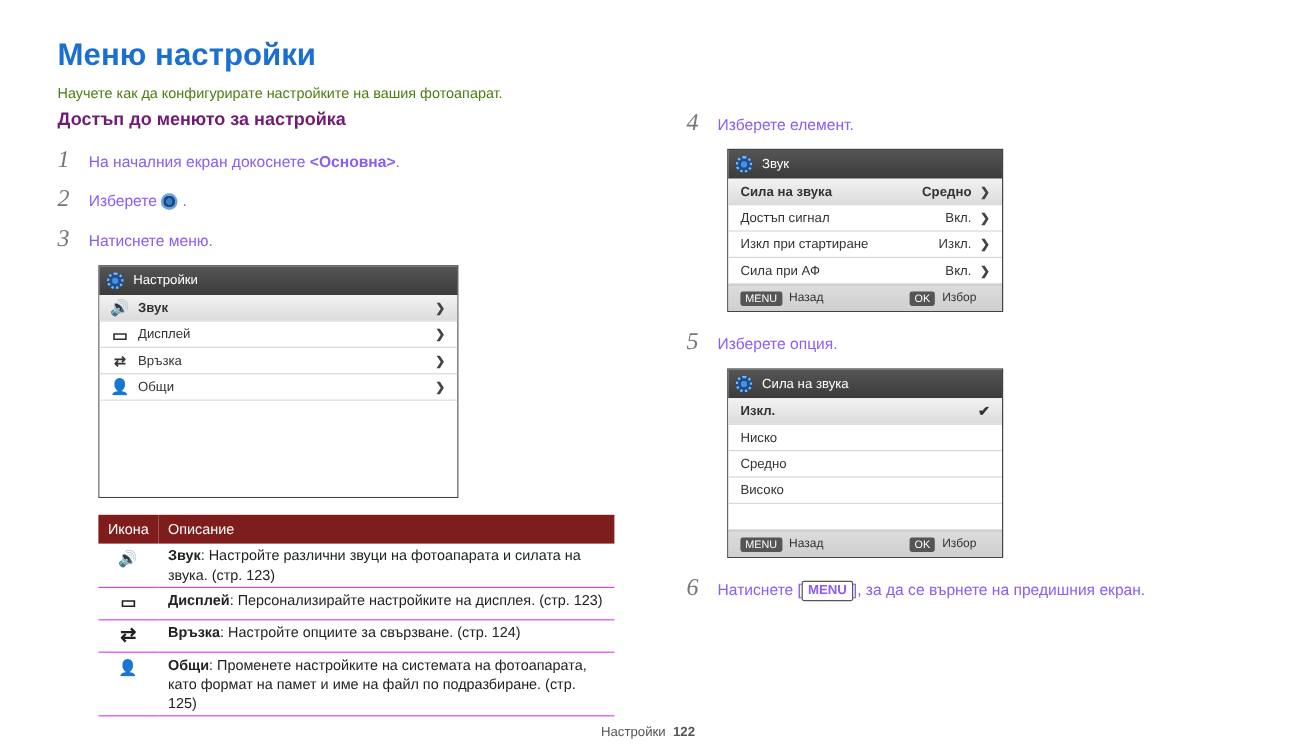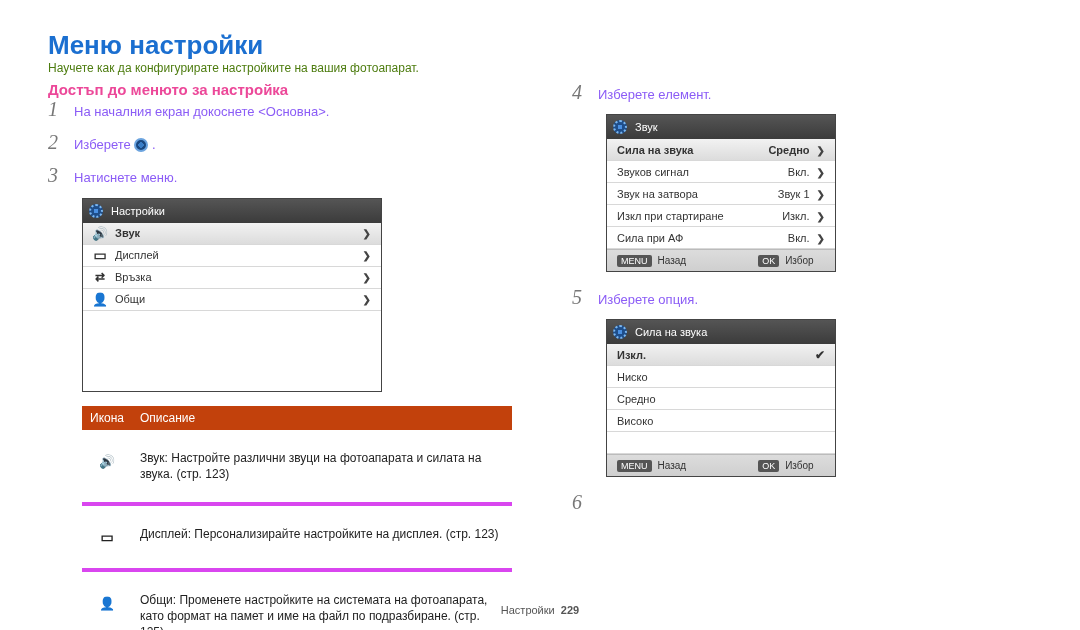--- a/index.html
+++ b/index.html
@@ -1,47 +1,47 @@
 <!DOCTYPE html>
 <html><head>
 <meta charset="utf-8">
 <style>
   * { box-sizing: border-box; margin: 0; padding: 0; }
   body { font-family: Arial, "Helvetica Neue", sans-serif; font-size: 13px; color: #222; background: #fff; width: 1080px; height: 630px; position: relative; }
   .page { padding: 30px 48px 0 48px; }
-  .title { color: #1b6fd0; font-size: 26px; font-weight: 700; }
+  .title { color: #1b6fd0; font-size: 26px; font-weight: 700; margin-bottom: 10px; }
   .subtitle-line { font-size: 12px; color: #4d7c0f; margin-bottom: 6px; }
   .columns { display: flex; gap: 60px; }
   .col { flex: 1; }
-  .section-h2 { color: #ec4899; font-size: 15px; font-weight: 700; }
+  .section-h2 { color: #701a75; font-size: 15px; font-weight: 700; margin-bottom: 14px; }
   .step { display: flex; gap: 10px; align-items: baseline; margin-bottom: 10px; font-size: 13px; }
   .stepnum { color: #777; font-size: 20px; font-style: italic; font-family: Georgia, serif; width: 16px; }
   .step-text { color: #8b5cf6; line-height: 1.4; }
-  .bold { font-weight: 400; }
+  .bold { font-weight: 700; }
 
   
   .ui-box { border: 1px solid #444; margin: 4px 0 14px 34px; position: relative; }
   .ui-header { display: flex; align-items: center; height: 24px; padding-left: 6px; background: linear-gradient(#555, #3b3b3b); color: #fff; font-size: 11px; }
   .gear { width: 14px; height: 14px; border: 2px dotted #7ab8f3; border-radius: 50%; margin-right: 8px; display: inline-block; background: radial-gradient(circle, #4a90e2 35%, #1f4e8a 36%); }
   .ui-rows { background: #fff; }
   .ui-row { display:flex; align-items:center; height:22px; border-bottom:1px solid #d8d8d8; padding:0 10px; font-size:11px; color:#333; justify-content:space-between; }
   .ui-row .left { display:flex; align-items:center; gap:8px; }
   .sel { background: linear-gradient(#f2f2f2,#dcdcdc); font-weight:700; }
   .arrow-bullet { font-size:10px; color:#444; font-weight:700; }
   .ui-blank { height: 80px; background:#fff; }
   .mini-icon { width:14px; display:inline-flex; justify-content:center; font-size:12px; }
 
   .ui-footer { height: 22px; background: linear-gradient(#dcdcdc,#cfcfcf); display:flex; align-items:center; gap:6px; font-size:10px; padding:0 10px; color:#333; border-top:1px solid #bbb;}
   .ui-tag { background:#555; color:#fff; padding:1px 4px; border-radius:2px; font-size:9px; }
   .ui-footer .spacer { flex:0 0 60px; }
 
   
   .desc-table { width: 430px; margin-left: 34px; border-collapse: collapse; font-size: 12px; }
-  .desc-table th { background: #c2410c; color: #fff; text-align: left; padding: 5px 8px; font-weight: 400; font-size: 12px; }
-  .desc-table td { border-bottom: 4px solid #d946ef; padding: 20px 8px; vertical-align: top; line-height:1.35;}
+  .desc-table th { background: #7f1d1d; color: #fff; text-align: left; padding: 5px 8px; font-weight: 400; font-size: 12px; }
+  .desc-table td { border-bottom: 1px solid #d946ef; padding: 2px 8px; vertical-align: top; line-height:1.35;}
   .desc-table td.ic { width: 36px; text-align:center; font-size:16px; }
 
   
   .ui-box.smallw { width: 230px; margin-left: 34px;}
   .ui-row .val { color:#333; }
   .check::after { content:"✔"; font-size:12px; }
 
   
   .inline-circle { display:inline-block; width:14px; height:14px; vertical-align:-3px; border-radius:50%; border:2px solid #6ca4df; background:radial-gradient(circle,#3a7ec7 38%,#1a4880 40%);}
   .menu-box { display:inline-block; border:1px solid #555; padding:0 4px; font-size:11px; border-radius:2px; vertical-align:1px; font-weight:700;}
@@ -137,20 +137,24 @@
         <tbody>
           <tr>
             <td class="ic"><span class="ic-speaker"></span></td>
             <td><span class="bold">Звук</span><span>: Настройте различни звуци на фотоапарата и силата на звука. (стр. 123)</span></td>
           </tr>
           <tr>
             <td class="ic"><span class="ic-display"></span></td>
             <td><span class="bold">Дисплей</span><span>: Персонализирайте настройките на дисплея. (стр. 123)</span></td>
           </tr>
           <tr>
+            <td class="ic"><span class="ic-connect"></span></td>
+            <td><span class="bold">Връзка</span><span>: Настройте опциите за свързване. (стр. 124)</span></td>
+          </tr>
+          <tr>
             <td class="ic"><span class="ic-person"></span></td>
             <td><span class="bold">Общи</span><span>: Променете настройките на системата на фотоапарата, като формат на памет и име на файл по подразбиране. (стр. 125)</span></td>
           </tr>
         </tbody>
       </table>
     </div>
 
     <div class="col">
       <div class="step">
         <span class="stepnum">4</span>
@@ -161,26 +165,22 @@
         <div class="ui-header">
           <span class="gear"></span>
           <span>Звук</span>
         </div>
         <div class="ui-rows">
           <div class="ui-row sel">
               <span>Сила на звука</span>
               <span><span class="val">Средно</span> <span class="arrow-bullet">❯</span></span>
             </div>
           <div class="ui-row">
-              <span>Звуков сигнал</span>
+              <span>Достъп сигнал</span>
               <span><span class="val">Вкл.</span> <span class="arrow-bullet">❯</span></span>
-            </div>
-          <div class="ui-row">
-              <span>Звук на затвора</span>
-              <span><span class="val">Звук 1</span> <span class="arrow-bullet">❯</span></span>
             </div>
           <div class="ui-row">
               <span>Изкл при стартиране</span>
               <span><span class="val">Изкл.</span> <span class="arrow-bullet">❯</span></span>
             </div>
           <div class="ui-row">
               <span>Сила при АФ</span>
               <span><span class="val">Вкл.</span> <span class="arrow-bullet">❯</span></span>
             </div>
         </div>
@@ -226,20 +226,23 @@
           <span class="ui-tag">MENU</span>
           <span>Назад</span>
           <span class="spacer"></span>
           <span class="ui-tag">OK</span>
           <span>Избор</span>
         </div>
       </div>
 
       <div class="step">
         <span class="stepnum">6</span>
+        <span class="step-text">
+          <span>Натиснете [</span><span class="menu-box">MENU</span><span>], за да се върнете на предишния екран.</span>
+        </span>
       </div>
     </div>
   </div>
 </div>
 
 <div class="page-footer">
-  <span>Настройки</span>&nbsp;&nbsp;<b>229</b>
+  <span>Настройки</span>&nbsp;&nbsp;<b>122</b>
 </div>
 
 </body></html>

